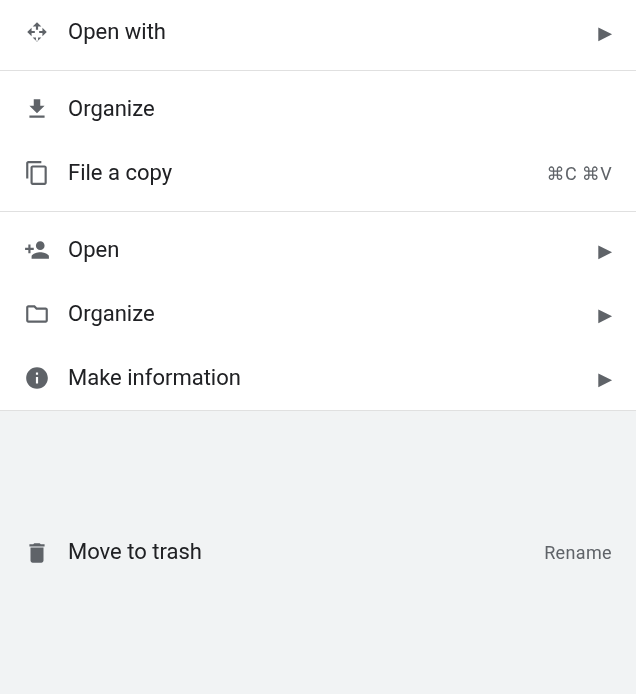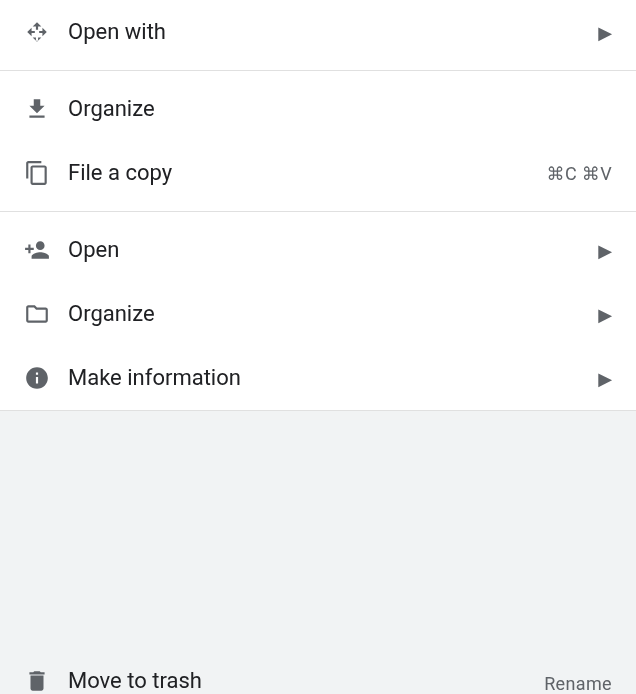--- a/index.html
+++ b/index.html
@@ -158,21 +158,21 @@
         <path d="M12 2C6.48 2 2 6.48 2 12s4.48 10 10 10 10-4.48 10-10S17.52 2 12 2zm1 15h-2v-6h2v6zm0-8h-2V7h2v2z" fill="#5f6368"></path>
       </svg>
     </span>
     <span class="label">Make information</span>
     <span class="chevron">▶</span>
   </div>
 
 
   <div class="trash-divider"></div>
 
-  <div class="menu-item trash-item" style="flex:1; align-items: flex-end;">
+  <div class="menu-item trash-item" style="flex:1; align-items: center;">
     <span class="icon">
       <svg width="26" height="26" viewBox="0 0 24 24">
         <path d="M6 19c0 1.1.9 2 2 2h8c1.1 0 2-.9 2-2V7H6v12zM19 4h-3.5l-1-1h-5l-1 1H5v2h14V4z" fill="#5f6368"></path>
       </svg>
     </span>
     <span class="label">Move to trash</span>
     <span class="shortcut">Rename</span>
   </div>
 
 </div>

